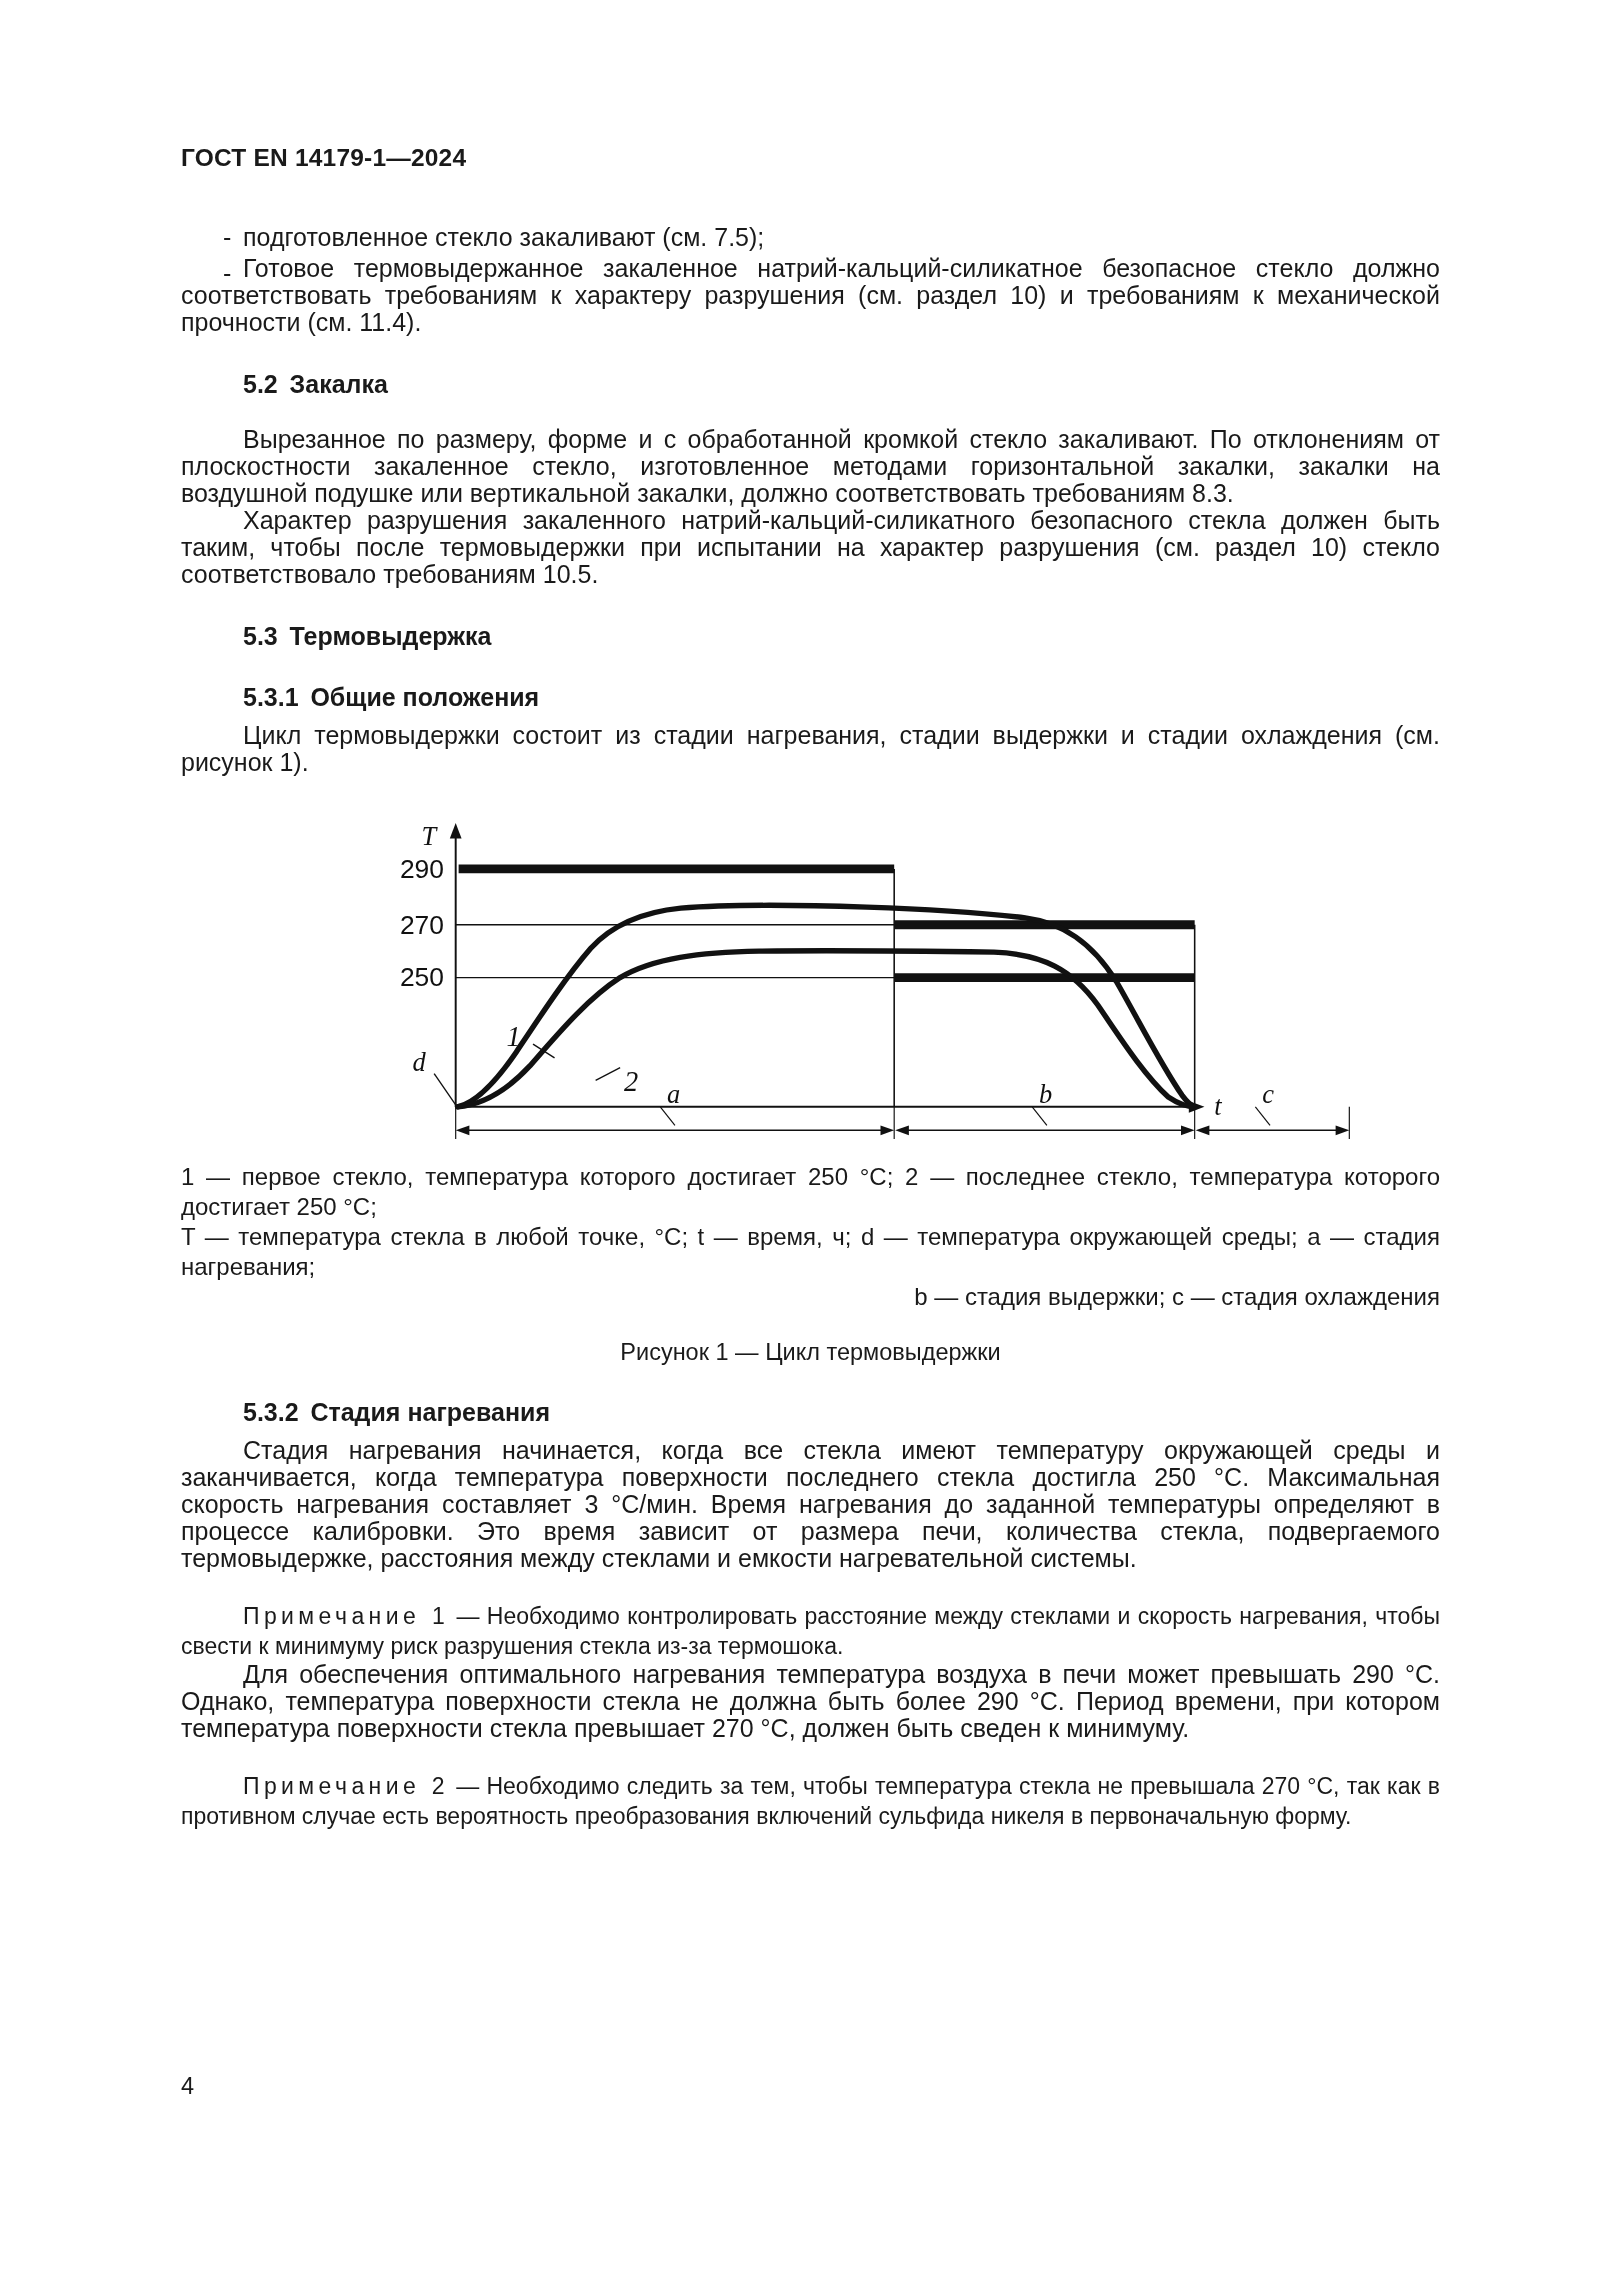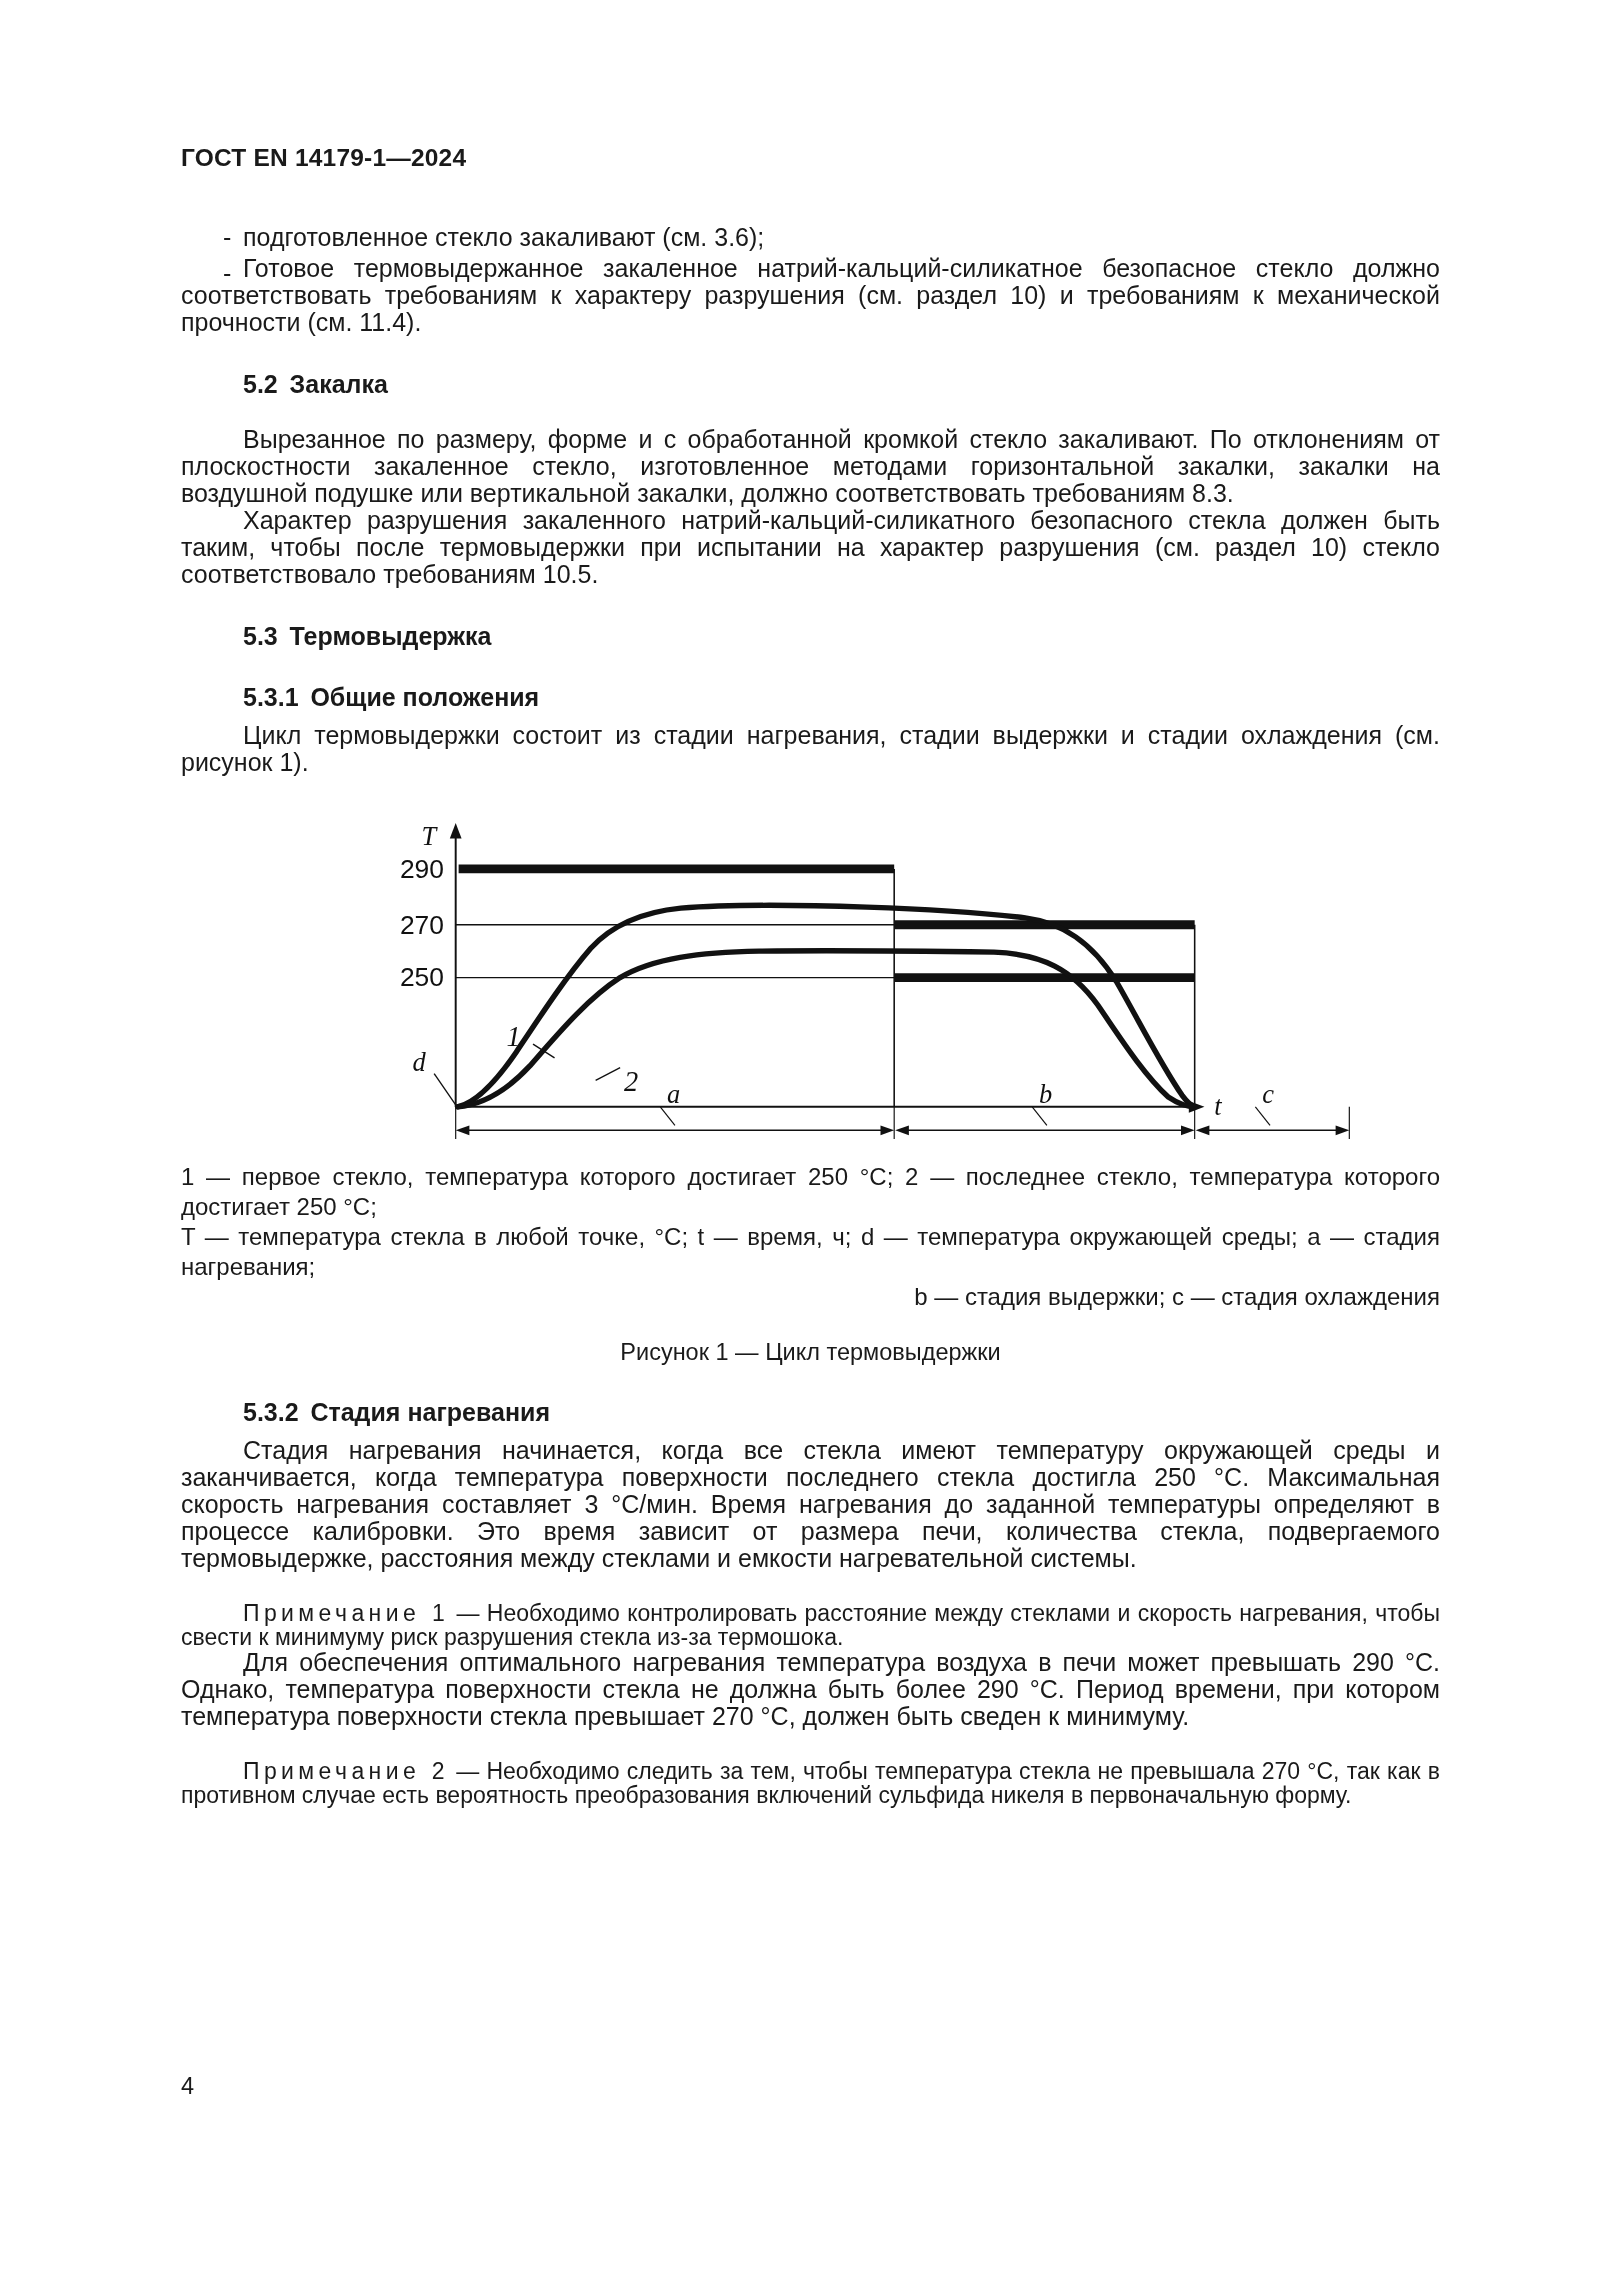--- a/index.html
+++ b/index.html
@@ -83,21 +83,21 @@
     text-indent: 62px;
     line-height: 1.2;
   }
   h4.subclause .num { margin-right: 11.8px; }
 
   .spaced-note {
     letter-spacing: 4.4px;
   }
   p.note {
     font-size: 23px;
-    line-height: 24px;
+    line-height: 30px;
     text-align: justify;
     margin: 29px 0 0 0;
     text-indent: 62px;
   }
   .gap-before { margin-top: 33px; }
 
   
   .figure {
     margin: 45px 0 0 0;
   }
@@ -135,21 +135,21 @@
 <body>
 
 <div class="page">
 
   <div class="content">
 
     <div class="doc-header">ГОСТ EN 14179-1—2024</div>
 
     <div class="body-block">
       <ul class="dash-list">
-        <li><span class="dash">-</span><span>подготовленное стекло закаливают (см. 3.6);</span></li>
+        <li><span class="dash">-</span><span>подготовленное стекло закаливают (см. 7.5);</span></li>
         <li><span class="dash">-</span></li>
       </ul>
       <p class="para">Готовое термовыдержанное закаленное натрий-кальций-силикатное безопасное стекло должно соответствовать требованиям к характеру разрушения (см. раздел 10) и требованиям к механической прочности (см. 11.4).</p>
     </div>
 
     <h3 class="clause"><span class="num">5.2</span><span>Закалка</span></h3>
     <p class="para">Вырезанное по размеру, форме и с обработанной кромкой стекло закаливают. По отклонениям от плоскостности закаленное стекло, изготовленное методами горизонтальной закалки, закалки на воздушной подушке или вертикальной закалки, должно соответствовать требованиям 8.3.</p>
     <p class="para">Характер разрушения закаленного натрий-кальций-силикатного безопасного стекла должен быть таким, чтобы после термовыдержки при испытании на характер разрушения (см. раздел 10) стекло соответствовало требованиям 10.5.</p>
 
     <h3 class="clause"><span class="num">5.3</span><span>Термовыдержка</span></h3>

